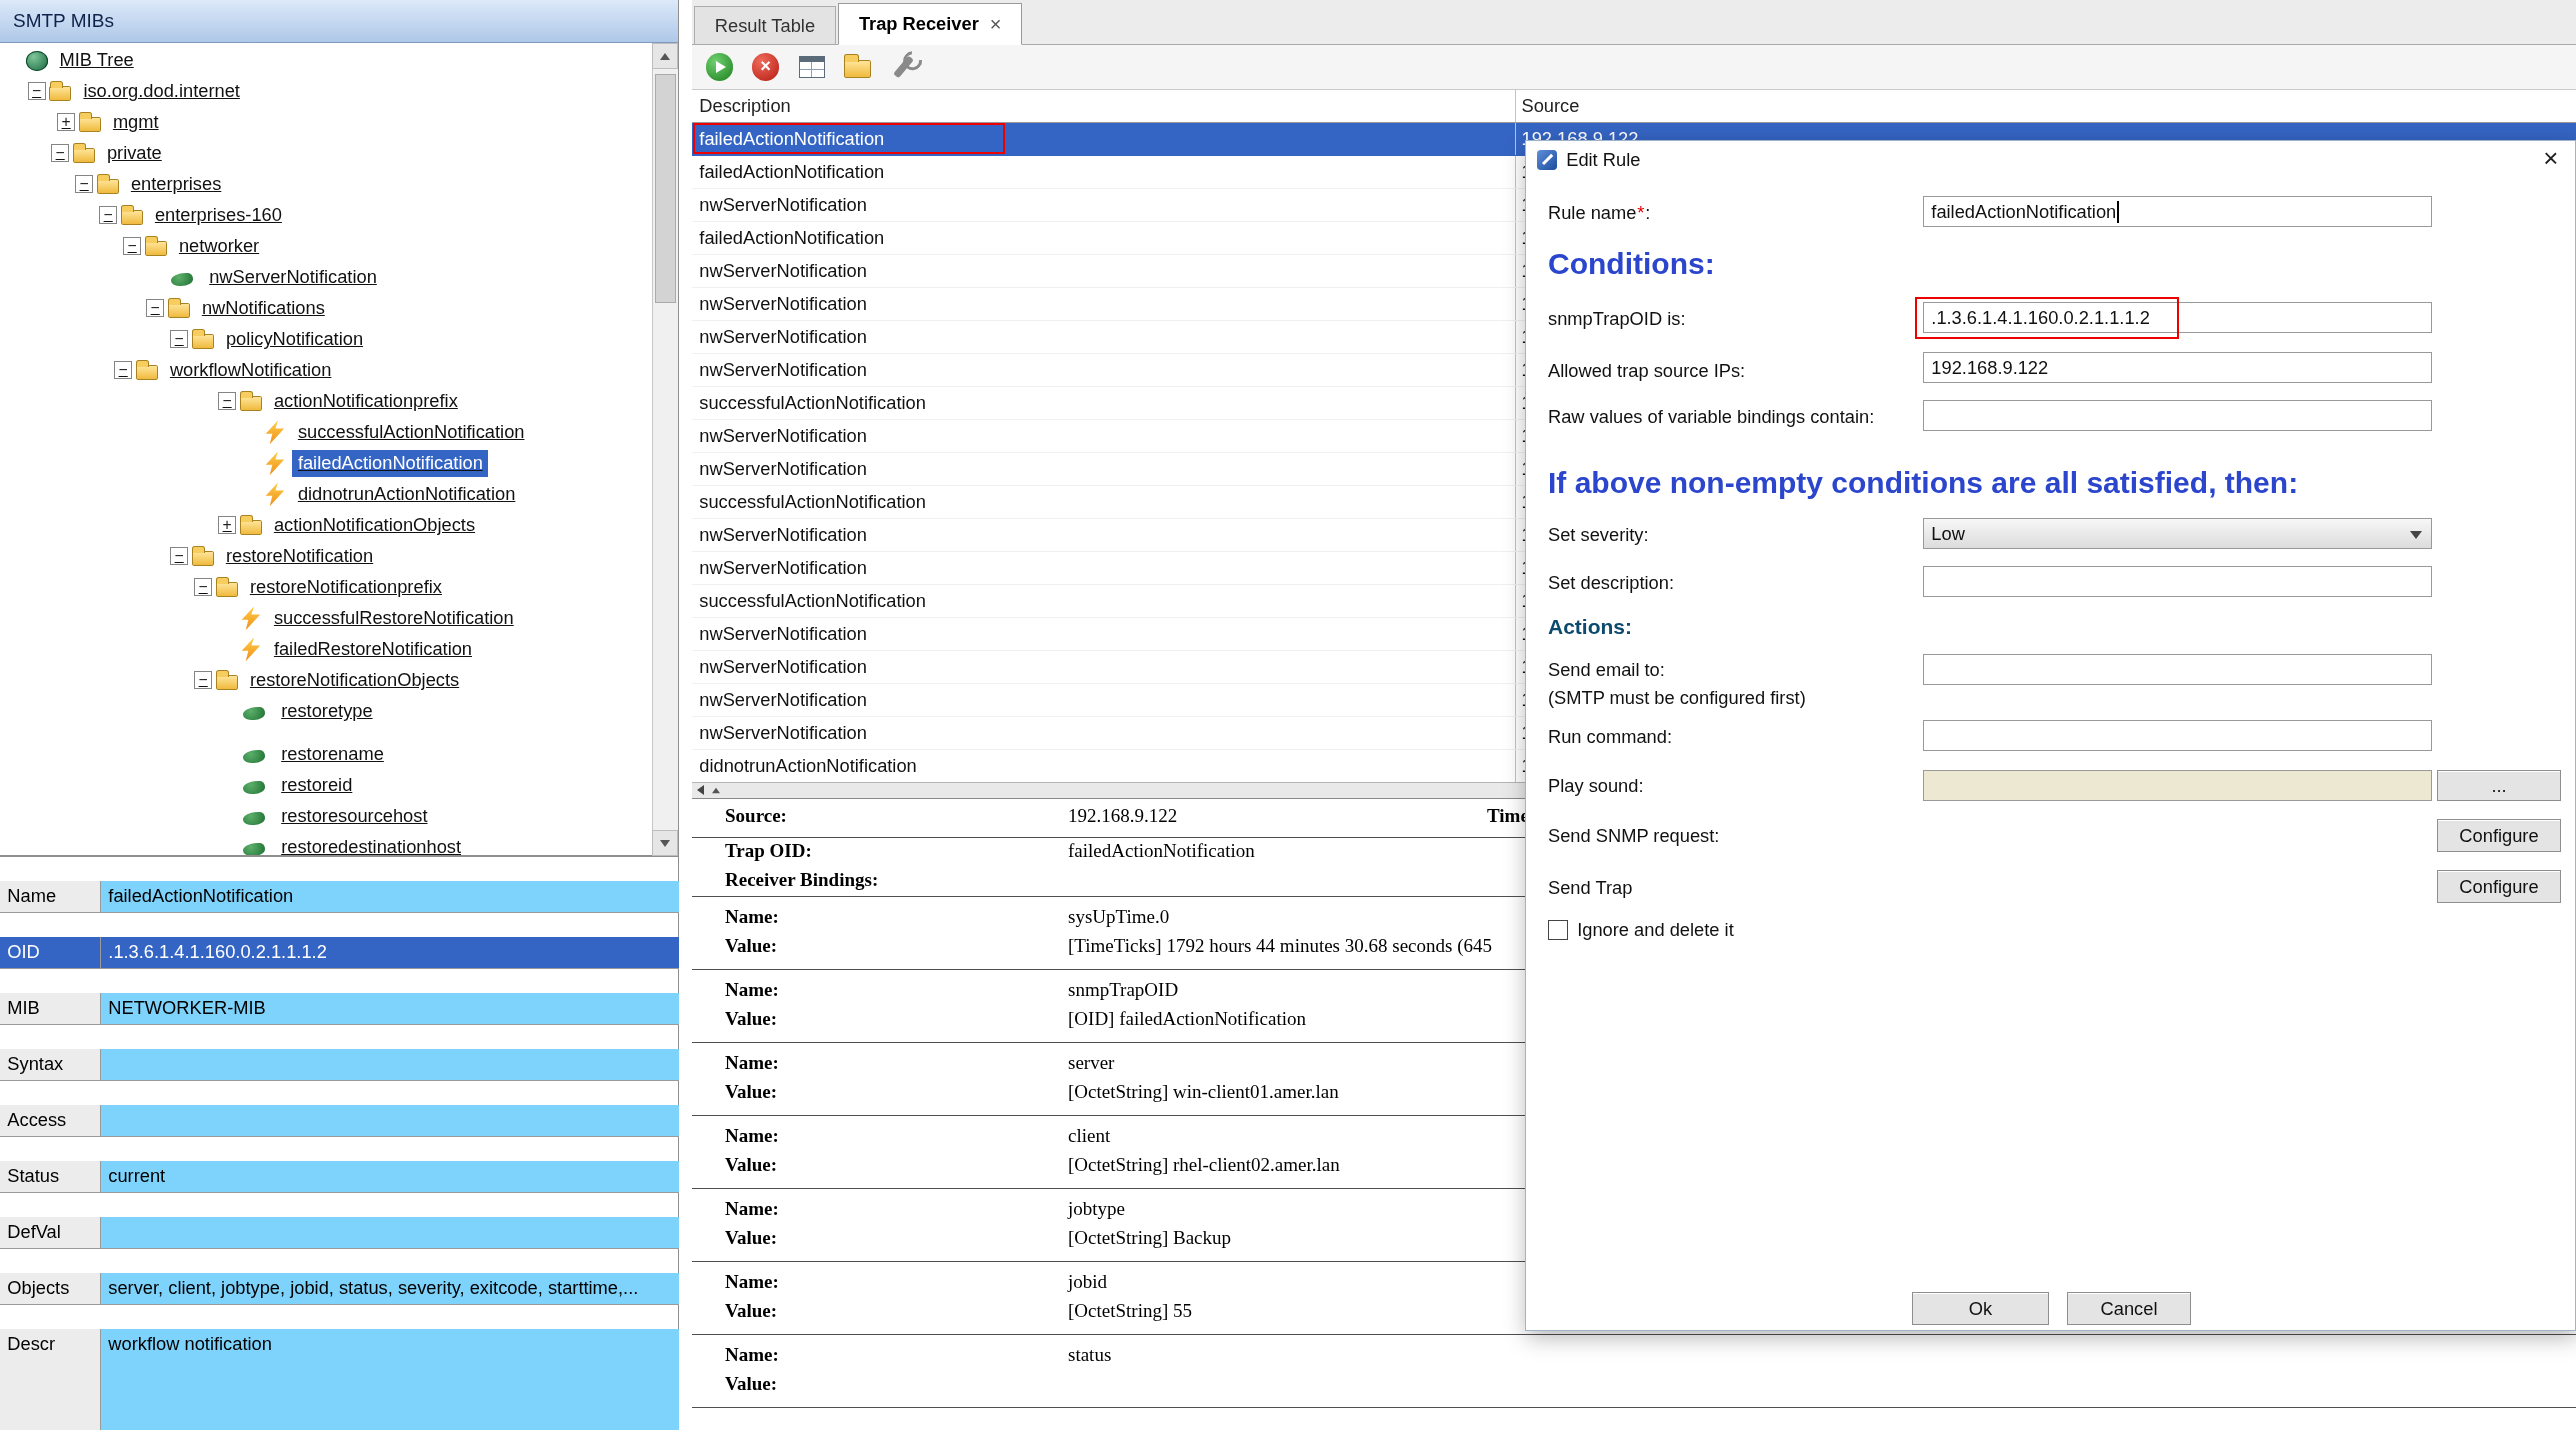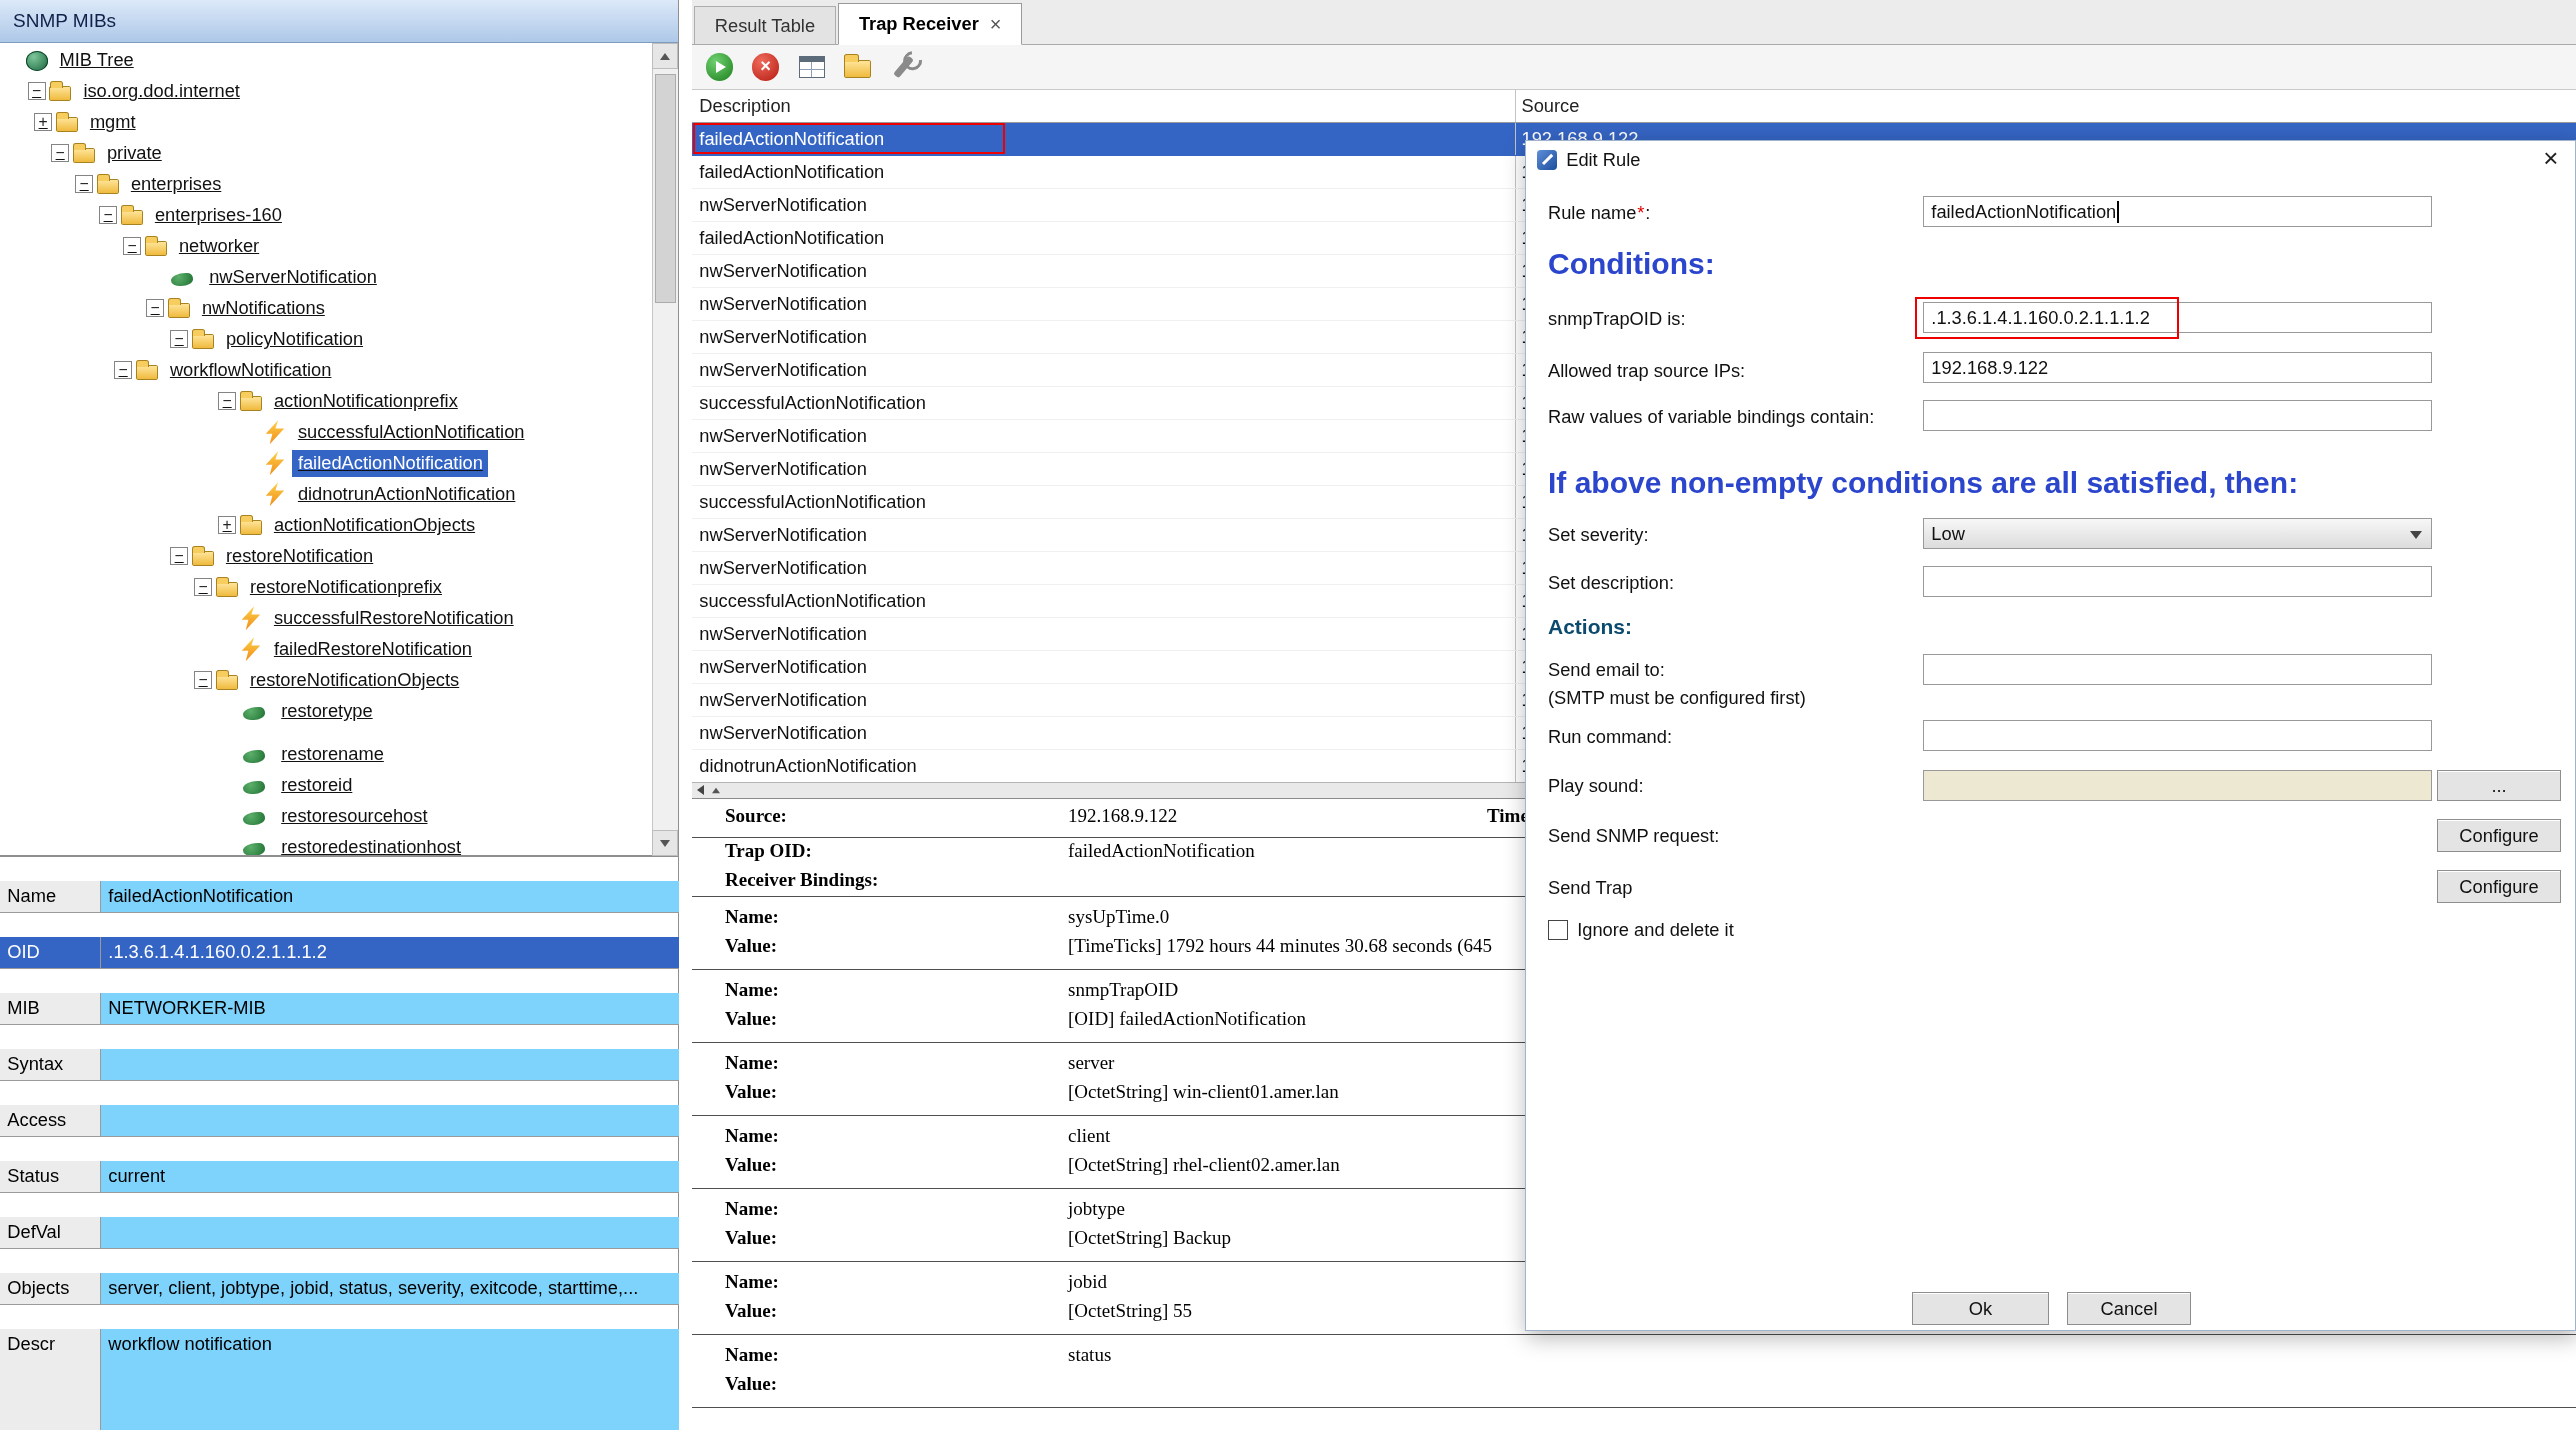--- a/index.html
+++ b/index.html
@@ -131,39 +131,39 @@
   .caret { display:inline-block; width:1.8px; height:22px; background:#000; margin-left:0.9px; vertical-align:middle; }
   .red-box { position:absolute; border:2.7px solid #ee0000; pointer-events:none; z-index:5; }
   .checkbox { display:inline-block; width:20px; height:20px; border:1.8px solid #444; background:#fff; vertical-align:middle; margin-right:9.2px; }
   .dlg-checkrow { position:absolute; left:22px; display:flex; align-items:center; font-size:18.3px; }
 </style>
 </head>
 <body>
 
 <div id="left-panel">
   <div class="lp-header">
-    <span>SNMP MIBs</span>
+    <span>SMTP MIBs</span>
   </div>
 
   <div id="tree">
     <div class="tree-inner">
 
         <div class="tree-item" style="padding-left: 3.7px;">
           <span class="tree-exp none"></span>
           <span class="tree-icon globe"></span>
           <span class="tree-label">MIB Tree</span>
         </div>
 
         <div class="tree-item" style="padding-left: 27.5px;">
           <span class="tree-exp minus"></span>
           <span class="tree-icon folder"></span>
           <span class="tree-label">iso.org.dod.internet</span>
         </div>
 
-        <div class="tree-item" style="padding-left: 34px;">
+        <div class="tree-item" style="padding-left: 57px;">
           <span class="tree-exp plus"></span>
           <span class="tree-icon folder"></span>
           <span class="tree-label">mgmt</span>
         </div>
 
         <div class="tree-item" style="padding-left: 51px;">
           <span class="tree-exp minus"></span>
           <span class="tree-icon folder"></span>
           <span class="tree-label">private</span>
         </div>

